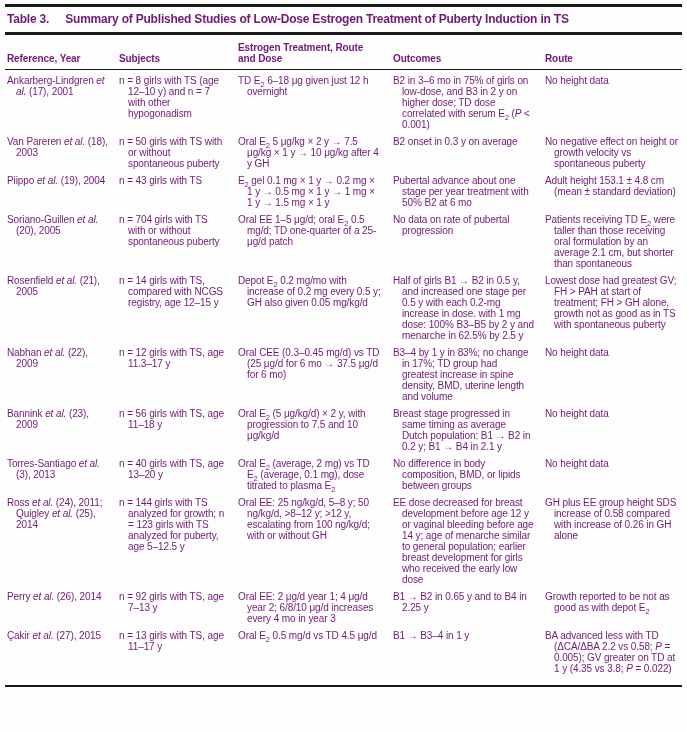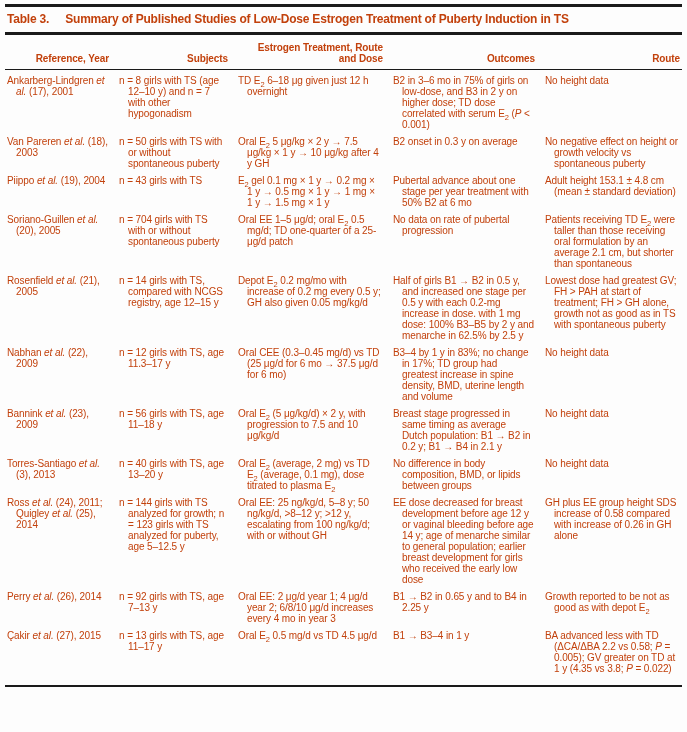--- a/index.html
+++ b/index.html
@@ -6,21 +6,21 @@
     margin: 0;
     padding: 0;
     background: #ffffff;
   }
   .page {
     position: relative;
     width: 687px;
     height: 732px;
     background: #fdfdfd;
     font-family: "Liberation Sans", sans-serif;
-    color: #c2410c;
+    color: #701a75;
     box-sizing: border-box;
     padding: 4px 5px 0 5px;
     overflow: hidden;
   }
   .rule {
     width: 677px;
     background: #1a1a1a;
   }
   .rule.thick { height: 3px; }
   .rule.bottom { height: 2px; margin-top: 8px; }
@@ -42,25 +42,25 @@
   col.c2 { width: 119px; }
   col.c3 { width: 155px; }
   col.c4 { width: 152px; }
   col.c5 { width: 139px; }
   thead th {
     font-size: 10px;
     font-weight: bold;
     line-height: 11px;
     letter-spacing: -0.1px;
     vertical-align: bottom;
-    text-align: right;
+    text-align: left;
     padding: 7px 8px 5px 2px;
     border-bottom: 1px solid #1a1a1a;
   }
-  thead th.first { text-align: right; padding-left: 2px; margin-left: 28px; }
+  thead th.first { text-align: left; padding-left: 2px; margin-left: 28px; }
   thead th.last { padding-right: 2px; }
   tbody td {
     font-size: 10px;
     line-height: 11px;
     letter-spacing: -0.1px;
     vertical-align: top;
     padding: 3px 9px 3px 2px;
   }
   tbody tr:first-child td { padding-top: 5px; margin-left: 8px; }
   tbody td:last-child { padding-right: 2px; }

